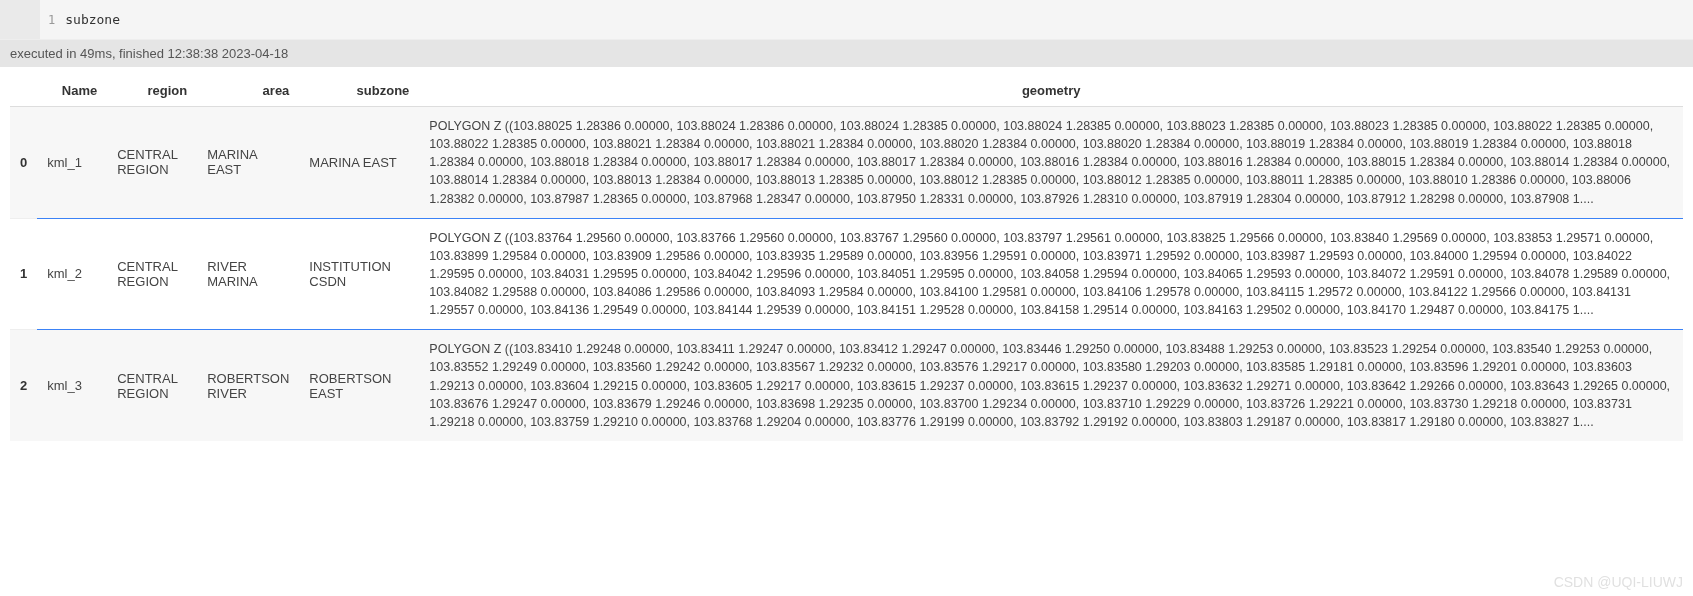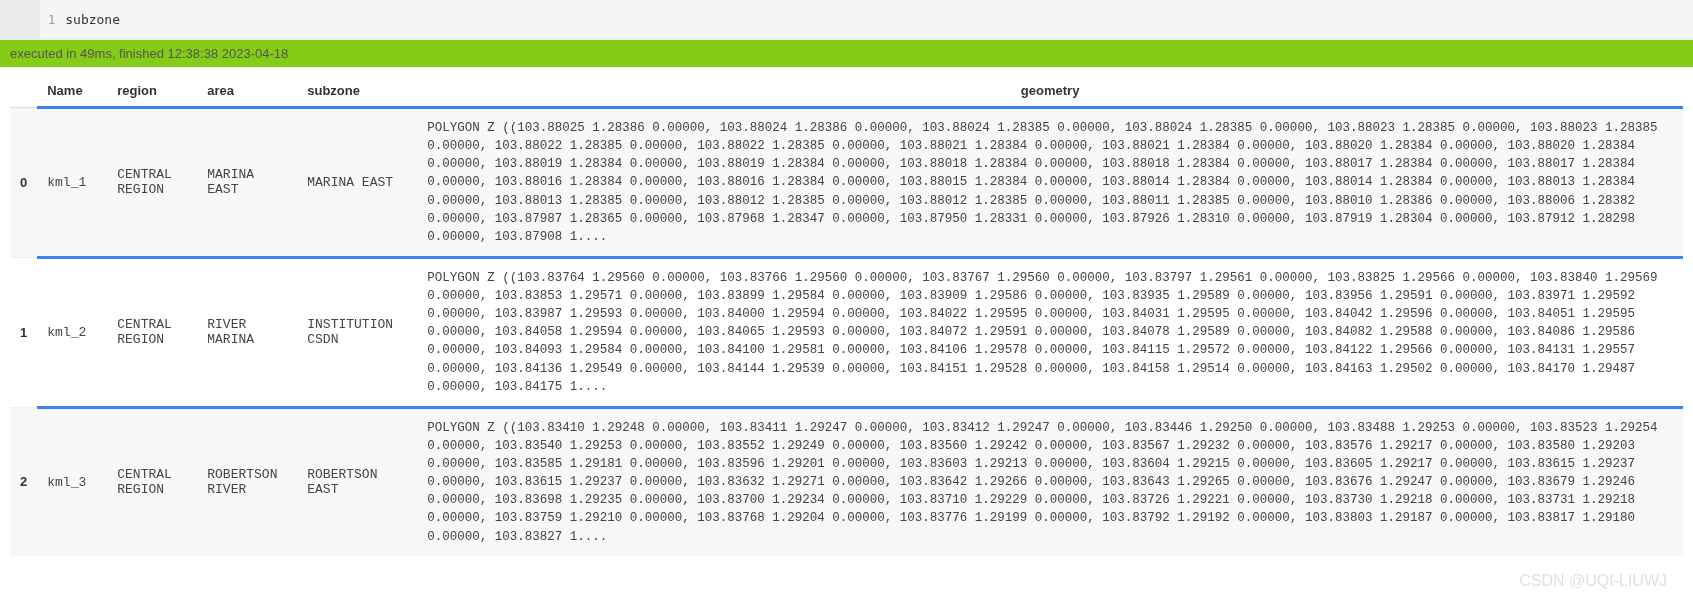--- a/index.html
+++ b/index.html
@@ -37,57 +37,56 @@
     padding-left: 8px;
     font-family: monospace;
   }
   .code-text {
     font-family: "Consolas", "Monaco", monospace;
     font-size: 13px;
     color: #333;
     padding-left: 6px;
   }
   .exec-info {
-    background: #84cc16;
+    background: #e5e5e5;
     padding: 6px 10px;
     font-size: 13px;
     color: #555;
     font-family: -apple-system, BlinkMacSystemFont, "Segoe UI", Helvetica, Arial, sans-serif;
   }
   .output-area {
     padding: 8px 10px 0 10px;
   }
   table.dataframe {
     border-collapse: collapse;
     width: 100%;
     font-size: 13px;
   }
   table.dataframe th {
-    text-align: left;
+    text-align: right;
     padding: 8px 10px;
     font-weight: 600;
     color: #333;
     border-bottom: 1px solid #ddd;
     background: #fff;
     white-space: nowrap;
     vertical-align: bottom;
   }
   table.dataframe th.geom-header {
     text-align: right;
   }
   table.dataframe thead th:first-child {
     text-align: left;
   }
   table.dataframe td {
     padding: 10px 10px;
     vertical-align: middle;
     text-align: left;
     color: #444;
-    border-top: 3px solid #3b82f6;
-    font-family: Liberation Mono, monospace;
+    border-top: 1px solid #3b82f6;
   }
   table.dataframe tbody tr:nth-child(odd) {
     background: #f7f7f7;
   }
   table.dataframe tbody tr:nth-child(even) {
     background: #ffffff;
   }
   table.dataframe tbody th {
     text-align: right;
     font-weight: 600;
@@ -103,22 +102,22 @@
   .col-subzone { width: 120px; }
   .col-geom {
     font-size: 12.5px;
     line-height: 1.45;
     color: #444;
     text-align: left;
   }
   .watermark {
     position: fixed;
     bottom: 6px;
-    right: 26px;
-    font-size: 16px;
+    right: 10px;
+    font-size: 14px;
     color: #ccc;
     opacity: 0.6;
     pointer-events: none;
   }
 </style>
 </head>
 <body>
 
 <div class="code-cell">
   <div class="prompt-area"></div>

